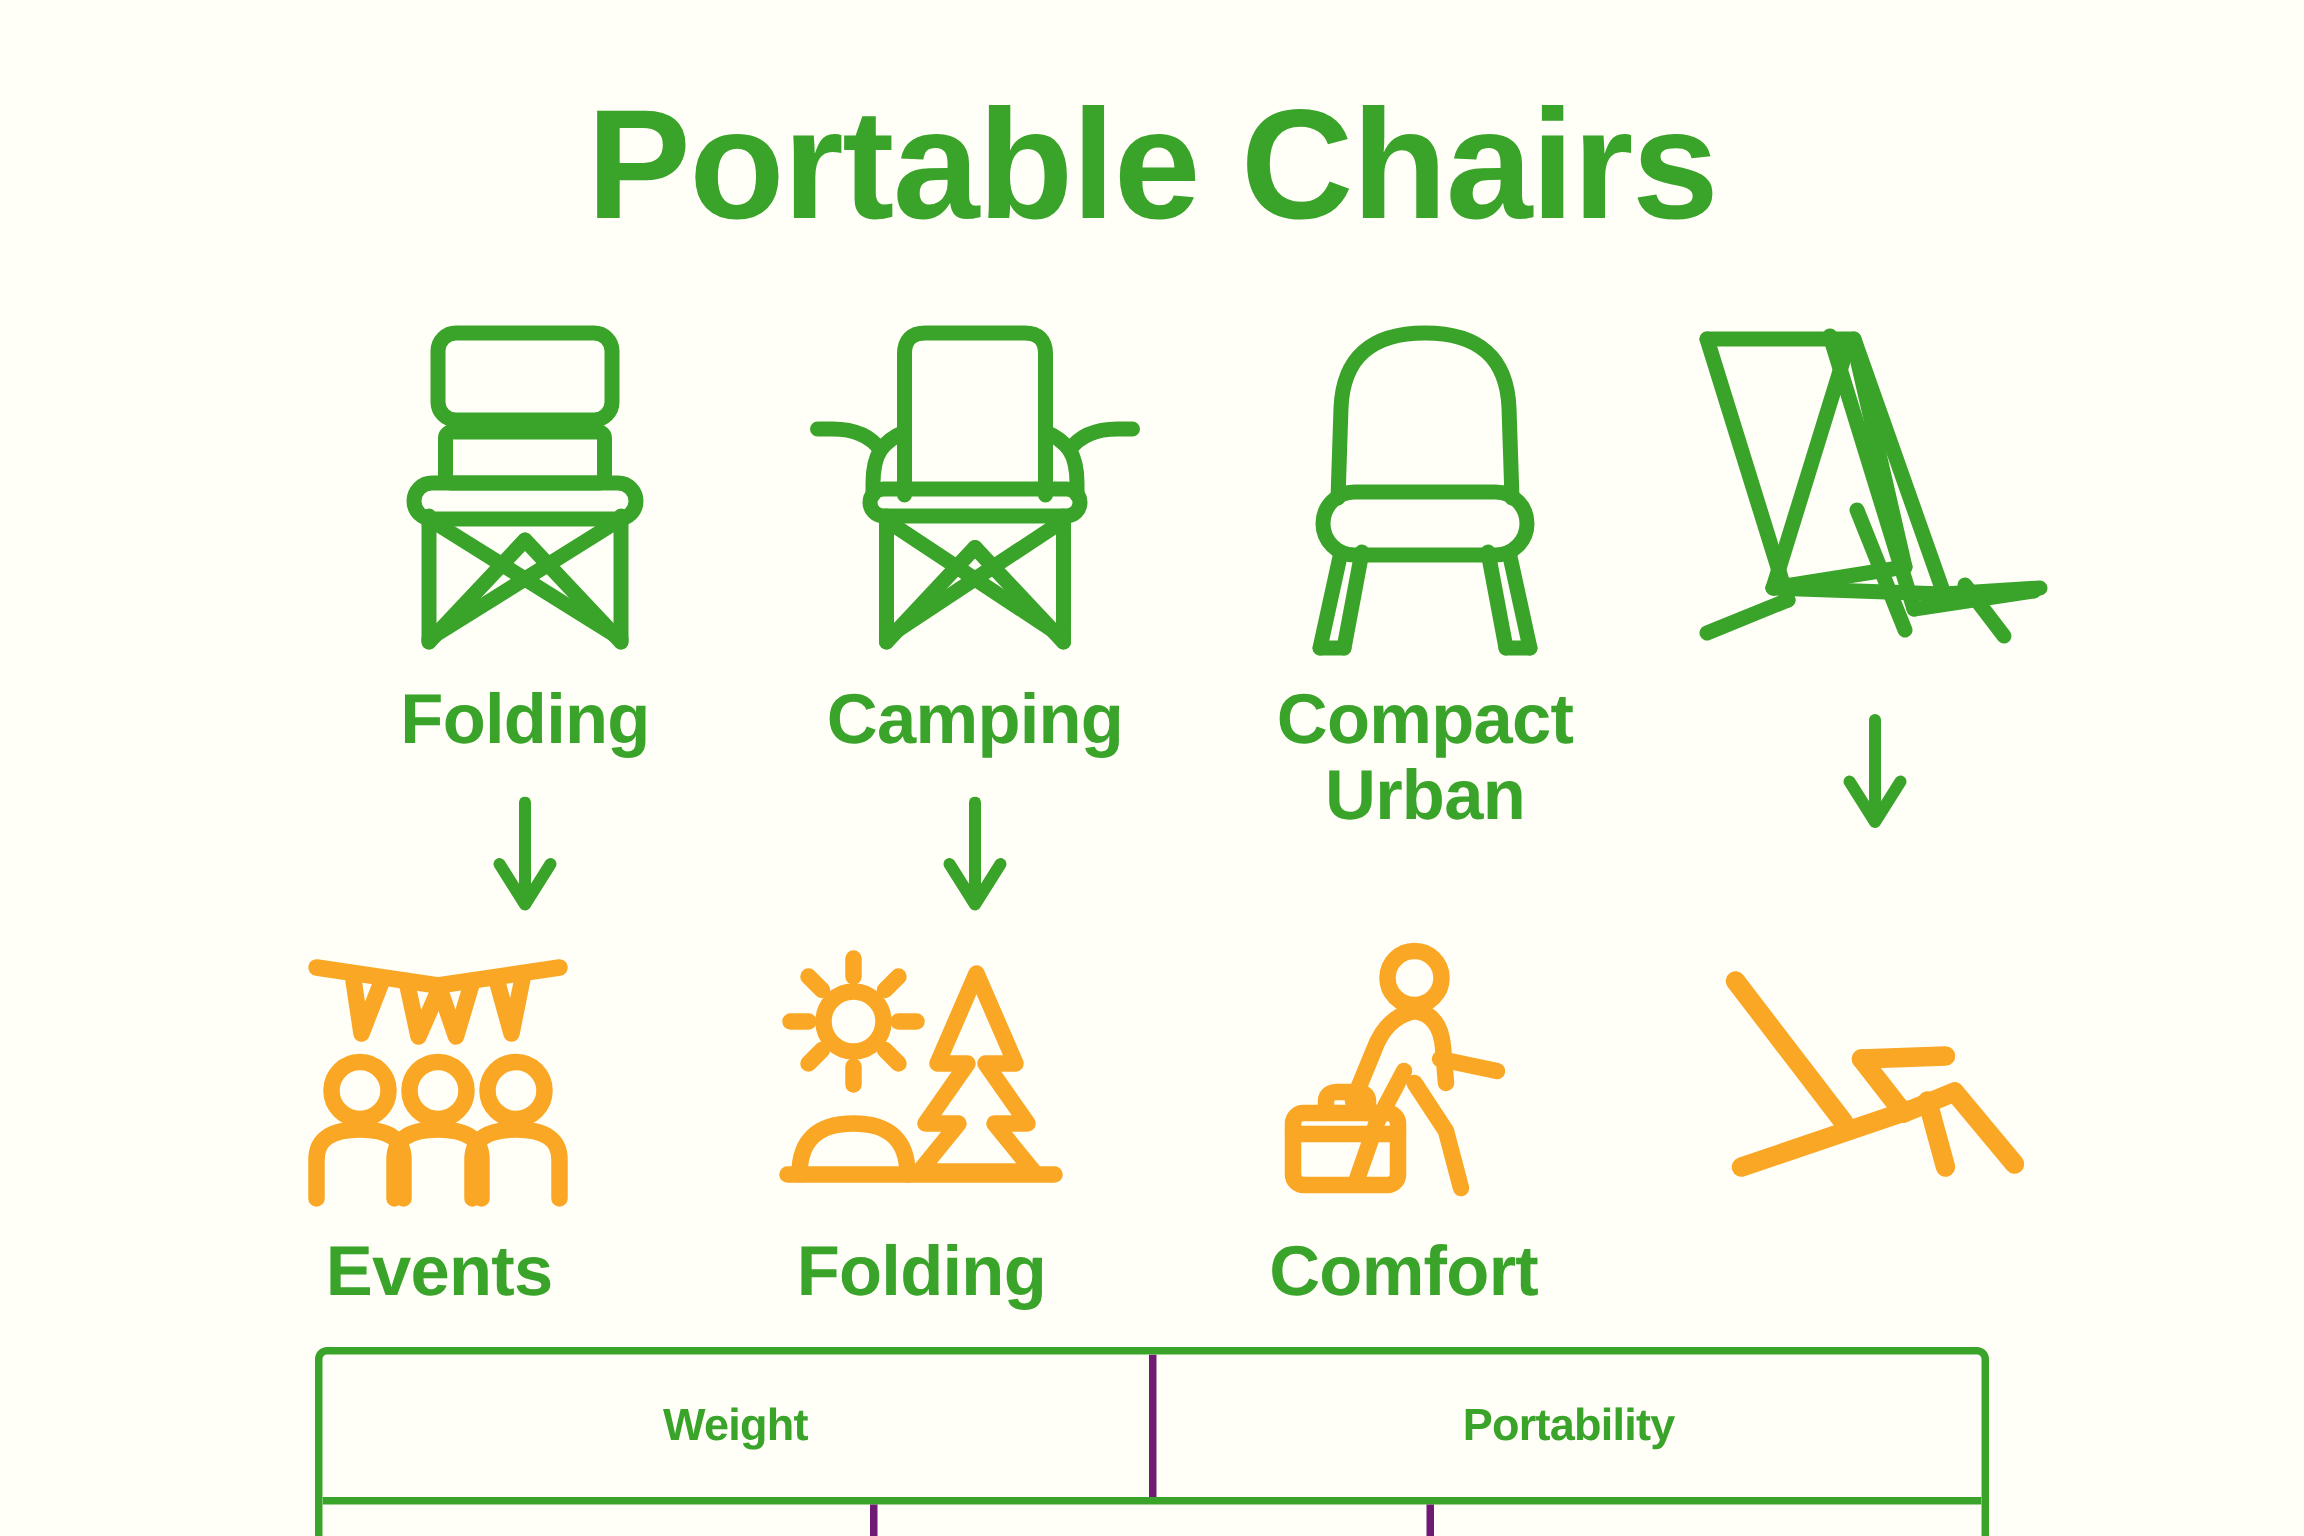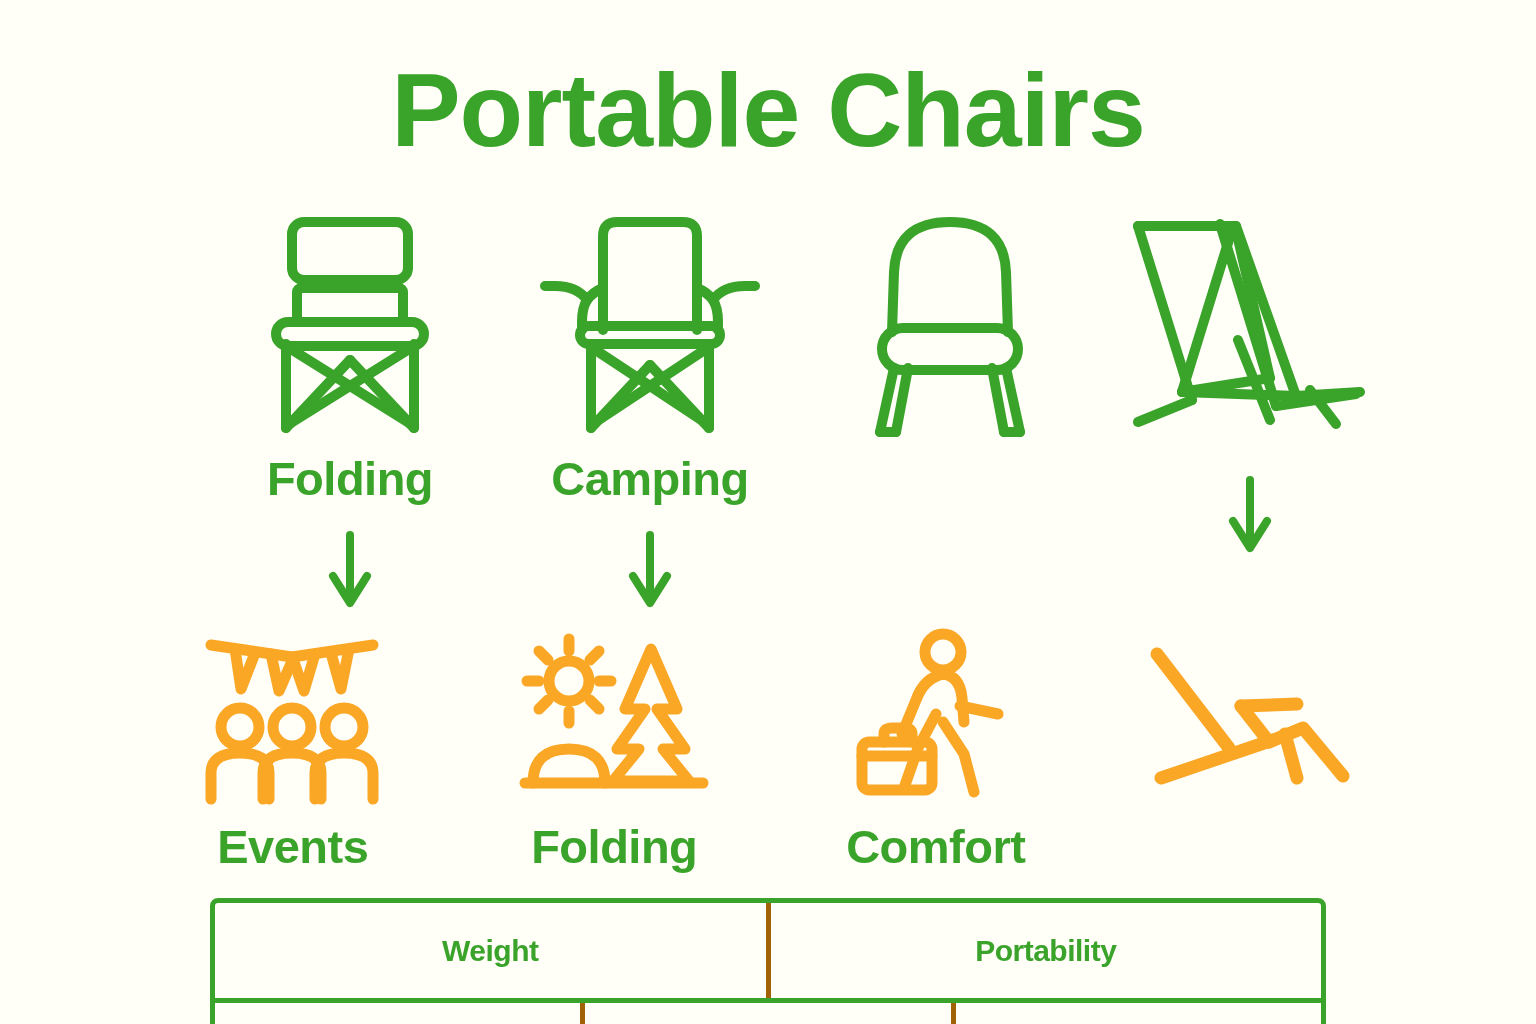--- a/index.html
+++ b/index.html
@@ -140,21 +140,21 @@
     height: 95px;
     display: flex;
     align-items: center;
     justify-content: center;
     font-size: 30px;
     font-weight: 700;
     color: #3AA32A;
     letter-spacing: -0.5px;
     box-sizing: border-box;
   }
-  .tcell + .tcell { border-left: 5px solid #a16207; }
+  .tcell + .tcell { border-left: 5px solid #701a75; }
   .trow.body .tcell { height: 60px; }
 </style>
 </head>
 <body>
 
 <div class="canvas">
 
   <div class="title">Portable Chairs</div>
 
   <div class="cols">
@@ -214,20 +214,21 @@
           <path d="M42 122 L44 62 Q46 12 100 12 Q154 12 156 62 L158 122"></path>
           <rect x="32" y="118" width="136" height="42" rx="21"></rect>
           <path d="M44 158 L30 222"></path>
           <path d="M58 158 L46 222"></path>
           <path d="M30 222 L46 222"></path>
           <path d="M156 158 L170 222"></path>
           <path d="M142 158 L154 222"></path>
           <path d="M154 222 L170 222"></path>
         </svg>
       </div>
+      <div class="chair-label">Compact Urban</div>
       <div class="arrow empty">
         <svg width="46" height="80" viewBox="0 0 46 80"></svg>
       </div>
     </div>
 
     <div class="col">
       <div class="chair-icon">
         <svg width="260" height="235" viewBox="0 0 260 235" fill="none" stroke="#3AA32A" stroke-width="10" stroke-linecap="round" stroke-linejoin="round">
           <path d="M18 16 L72 190"></path>
           <path d="M72 190 L18 212"></path>

